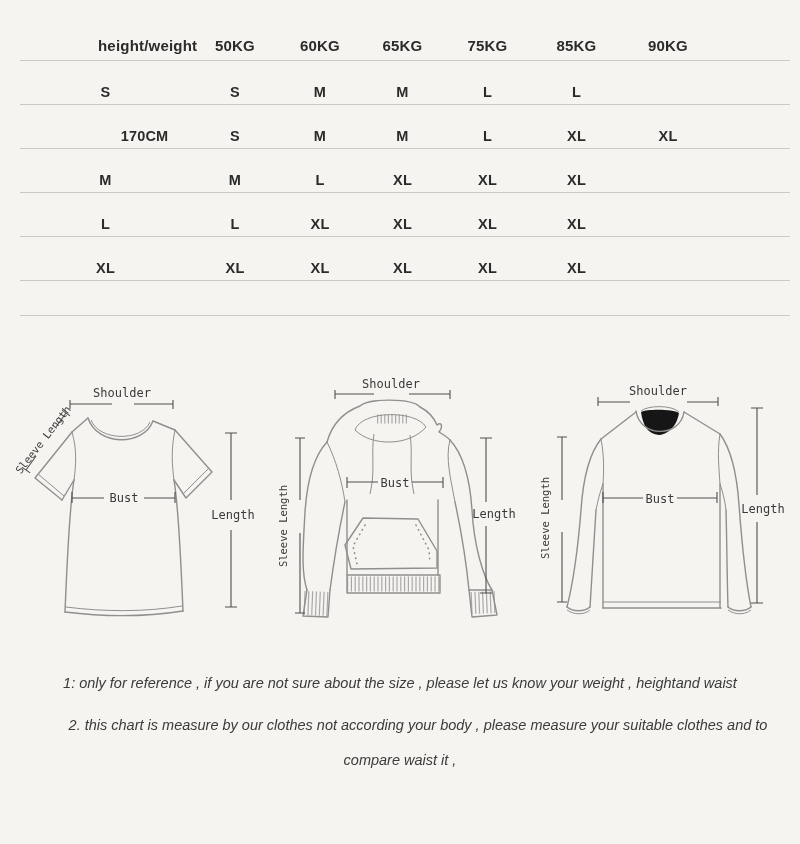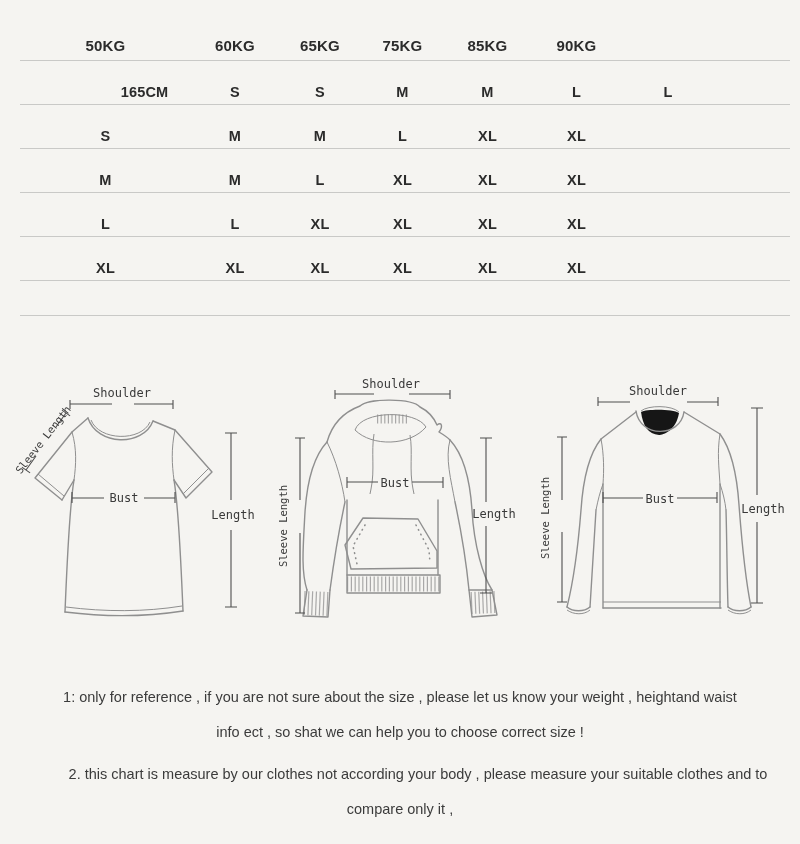--- a/index.html
+++ b/index.html
@@ -28,53 +28,54 @@
   .g{fill:none;stroke:var(--garment-line);stroke-width:1.4;stroke-linecap:round;stroke-linejoin:round;}
   .gthin{fill:none;stroke:var(--garment-line);stroke-width:1;}
   .hatch{fill:none;stroke:var(--garment-line);opacity:.75;}
   .dots{fill:none;stroke:var(--garment-line);stroke-width:1.6;stroke-linecap:round;
         stroke-dasharray:.6 4.6;}
   .gf{fill:var(--collar-fill);stroke:none;}
   .a{fill:none;stroke:var(--anno-line);stroke-width:1.1;stroke-linecap:butt;}
   .lbl{fill:var(--label-text);font-family:"DejaVu Sans Mono",monospace;font-size:12px;}
   .lbl-sm{font-size:10.5px;}
   
-  .notes{position:absolute;top:680px;left:0;width:800px;text-align:center;
-         color:var(--note-text);font-size:14.5px;}
+  .notes{position:absolute;top:666px;left:0;width:800px;text-align:center;
+         color:var(--note-text);font-size:14.5px;font-style:italic;}
   .notes p{margin:0;line-height:35px;}
   .notes .n2{margin-top:7px;padding-left:36px;}
 </style>
 </head>
 <body>
 
 <div class="page">
 
   <div class="size-table">
     <div class="trow thead">
+      <div class="hcol">height/weight</div>
       <div>50KG</div>
       <div>60KG</div>
       <div>65KG</div>
       <div>75KG</div>
       <div>85KG</div>
       <div>90KG</div>
       <div></div>
     </div>
 
     <div class="trow tdata">
-      <div class="hcol">165CM</div>
       <div>S</div>
       <div>S</div>
       <div>M</div>
       <div>M</div>
       <div>L</div>
       <div>L</div>
       <div></div>
     </div>
 
     <div class="trow tdata">
+      <div class="hcol">170CM</div>
       <div>S</div>
       <div>M</div>
       <div>M</div>
       <div>L</div>
       <div>XL</div>
       <div>XL</div>
       <div></div>
     </div>
 
     <div class="trow tdata">
@@ -203,18 +204,17 @@
       <text class="lbl lbl-sm" transform="rotate(-90 19 168)" x="19" y="168" text-anchor="middle">Sleeve Length</text>
       <path class="a" d="M73,142 V153 M187,142 V153 M73,148 H113 M147,148 H187"></path>
       <text class="lbl" x="130" y="153" text-anchor="middle">Bust</text>
       <path class="a" d="M221,58 H233 M221,253 H233 M227,58 V145 M227,172 V253"></path>
       <text class="lbl" x="233" y="163" text-anchor="middle">Length</text>
     </svg>
   </div>
 
   <div class="notes">
     <p>1:  only for reference ,  if you are not sure about the size ,  please let us know your weight ,  heightand waist</p>
-    <p>info ect ,  so shat we can help you to choose correct size !</p>
     <p class="n2">2. this chart is measure by our clothes not according your body ,  please measure your suitable clothes and to</p>
-    <p>compare only it ,</p>
+    <p>compare waist it ,</p>
   </div>
 
 </div>
 
 </body></html>

